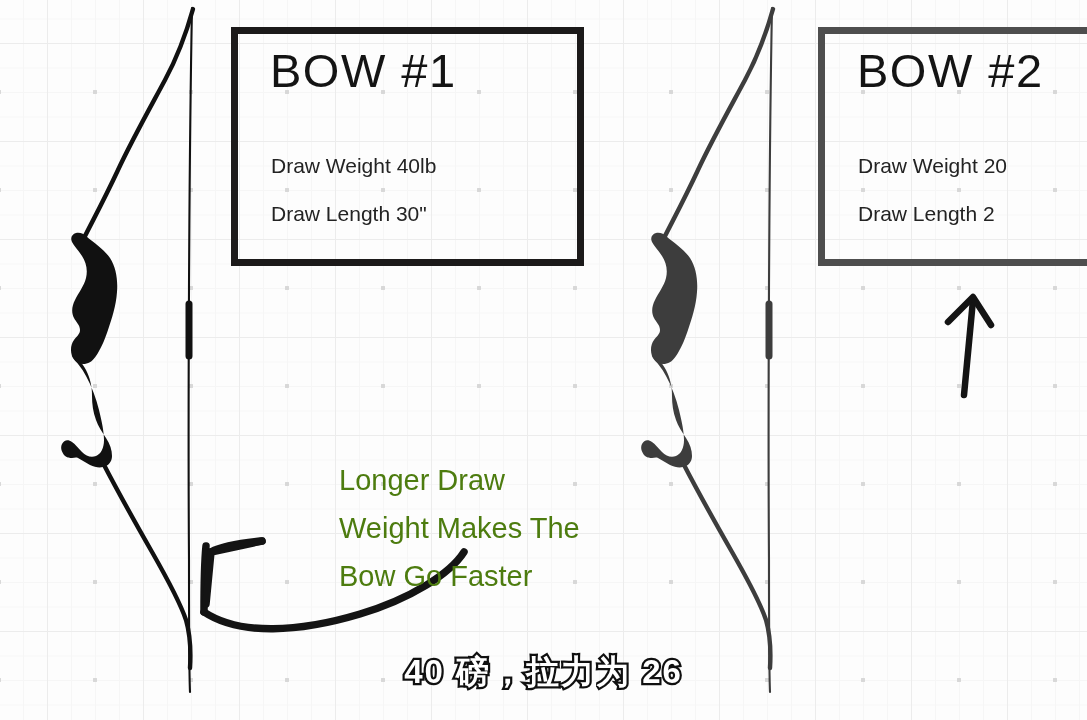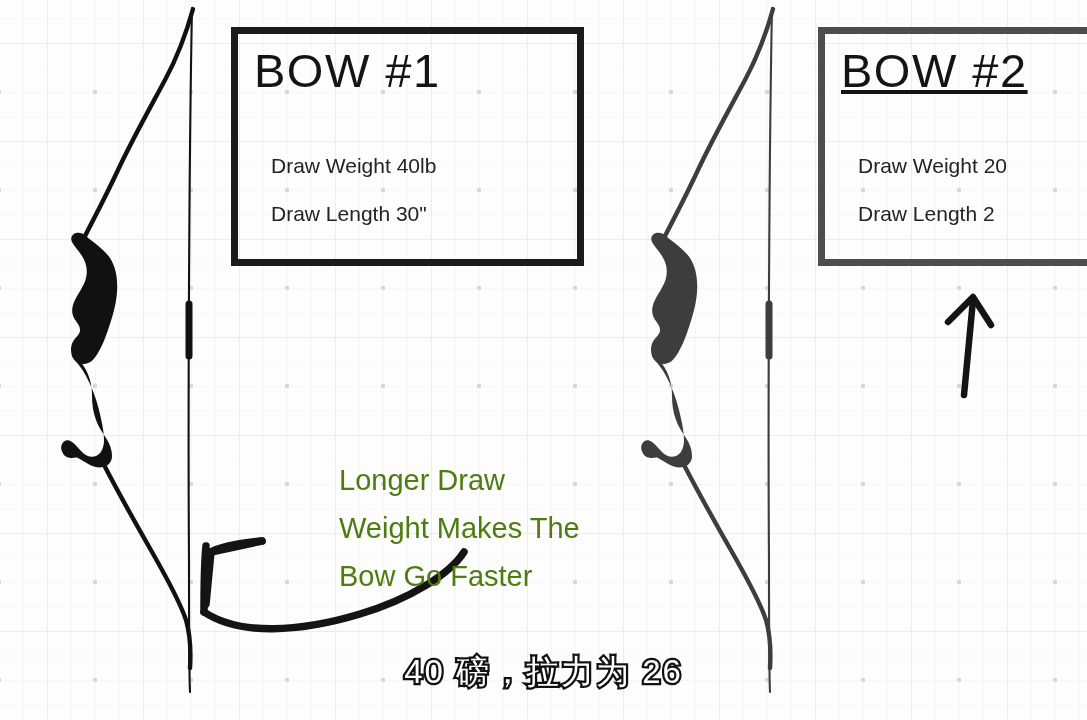--- a/index.html
+++ b/index.html
@@ -69,30 +69,30 @@
   }
   #box-2 {
     left: 818px;
     top: 27px;
     width: 353px;
     height: 239px;
     border: 7px solid #4e4e4e;
   }
   .box-title {
     position: absolute;
-    left: 16px;
+    left: 32px;
     top: 13px;
     font-size: 47px;
     letter-spacing: 1.5px;
     line-height: 1;
     font-weight: 400;
     white-space: nowrap;
   }
   #box-1 .box-title { color: #141414; }
-  #box-2 .box-title { color: #141414; text-decoration: underline; }
+  #box-2 .box-title { color: #141414; }
   .box-lines {
     position: absolute;
     left: 33px;
     top: 108px;
     font-size: 21px;
     line-height: 48px;
     color: #232323;
     white-space: nowrap;
   }
   .box-line { display: block; }
@@ -110,21 +110,21 @@
   #red-note span { display: block; }
 
   
   #subtitle {
     position: absolute;
     left: 0;
     top: 650px;
     width: 1087px;
     text-align: center;
     font-size: 33px;
-    font-weight: 400;
+    font-weight: 700;
     color: #ffffff;
     letter-spacing: 2px;
     white-space: nowrap;
     -webkit-text-stroke: 4.5px #111111;
     paint-order: stroke fill;
     text-shadow:
       -1px -1px 0 #111, 1px -1px 0 #111,
       -1px  1px 0 #111, 1px  1px 0 #111;
   }
 </style>

